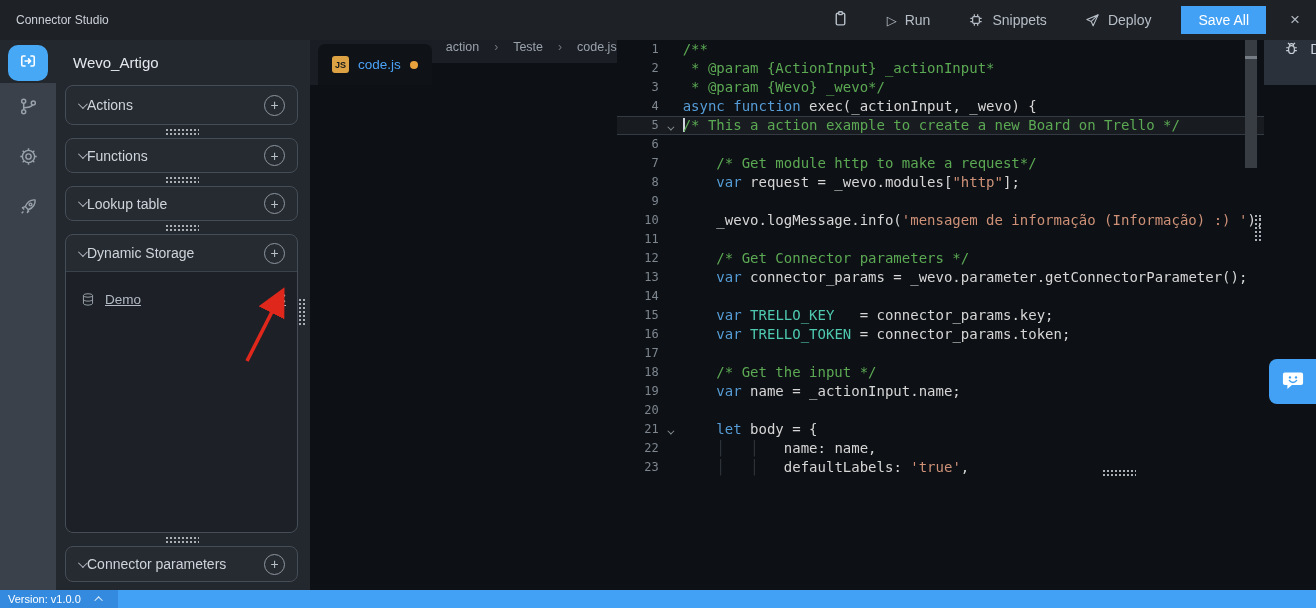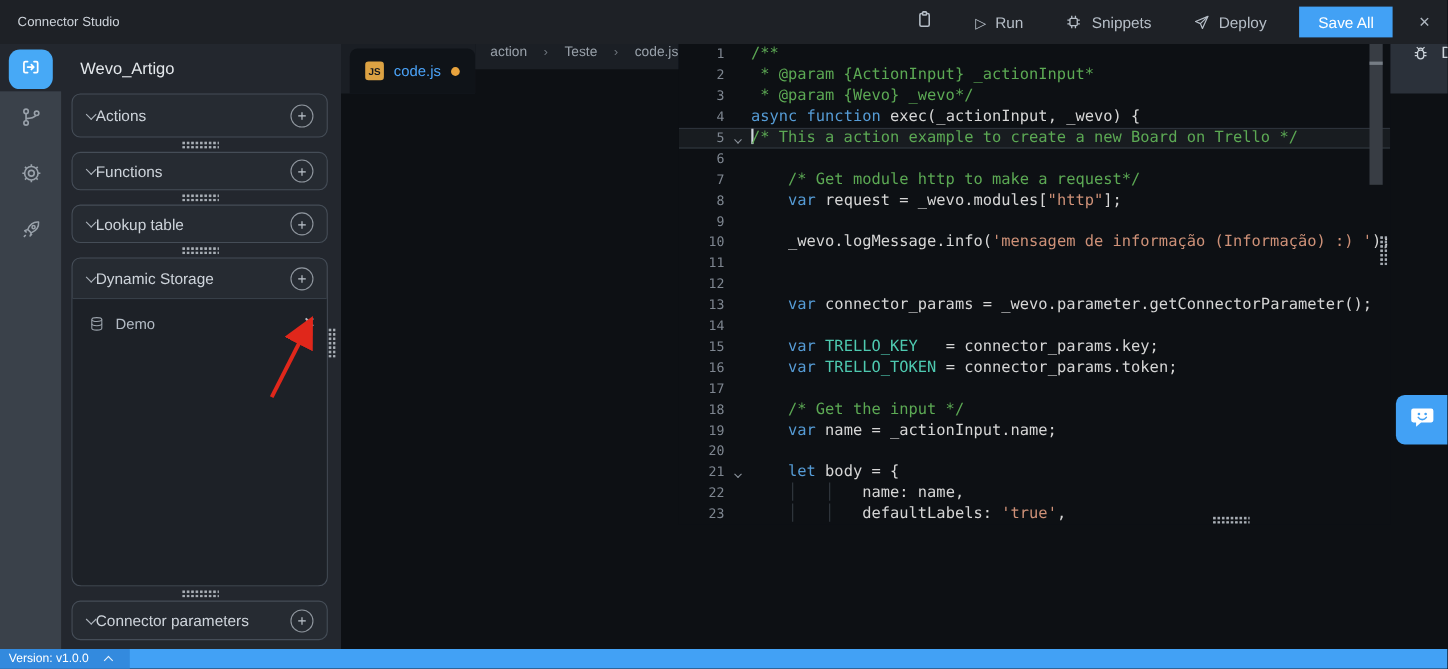--- a/index.html
+++ b/index.html
@@ -39,21 +39,21 @@
   .panel-head { display:flex; align-items:center; gap:2px; padding:0 12px; height:100%; }
   .panel.grow .panel-head { height:36px; flex:none; }
   .panel-label { flex:1; color:#ced4db; font-size:14px; }
   .chev { display:inline-block; width:7px; height:7px; border-right:1.6px solid #aeb5bd; border-bottom:1.6px solid #aeb5bd; }
   .chev.down { transform:rotate(45deg) translateY(-2px); }
   .chev.up   { transform:rotate(-135deg) translateY(-2px); border-color:#aeb5bd; }
   .plus { width:21px; height:21px; border:1.2px solid #8f969e; border-radius:50%; color:#b9c0c8;
     display:flex; align-items:center; justify-content:center; }
   .plus::before { content:"+"; font-size:14px; line-height:1; }
   .panel-body { flex:1; background:#1d2127; border-top:1px solid #3a424c; border-radius:0 0 8px 8px; padding-top:9px; min-height:0; }
-  .ds-item { height:26px; display:flex; align-items:center; gap:10px; padding:0 11px 0 15px; color:#b3bbc4; font-size:13.5px; }
+  .ds-item { height:26px; display:flex; align-items:flex-end; gap:10px; padding:0 11px 0 15px; color:#b3bbc4; font-size:13.5px;text-decoration:underline; }
   .db-ic { display:flex; color:#9ba3ac; }
   .ds-label { flex:1; }
   .x-btn { color:#b6bec7; font-size:16px; font-weight:700; line-height:1; }
   .x-btn::before { content:"×"; }
   .handle-h { height:13px; display:flex; align-items:center; justify-content:center; flex:none; }
   .dots-h { width:34px; height:7px;
     background-image:radial-gradient(circle, #a9afb6 1.1px, transparent 1.4px);
     background-size:4px 4px; }
   .dots-v { width:7px; height:27px;
     background-image:radial-gradient(circle, #a9afb6 1.1px, transparent 1.4px);
@@ -338,21 +338,21 @@
             <span class="cline"><span class="tk-p">    _wevo.logMessage.info(</span><span class="tk-s">'mensagem de informação (Informação) :) '</span><span class="tk-p">);</span></span>
           </div>
           <div class="crow">
             <span class="lnum">11</span>
             <span class="fold"></span>
             <span class="cline"></span>
           </div>
           <div class="crow">
             <span class="lnum">12</span>
             <span class="fold"></span>
-            <span class="cline"><span class="tk-p">    </span></span>
+            <span class="cline"><span class="tk-p">    </span><span class="tk-c">/* Get Connector parameters */</span></span>
           </div>
           <div class="crow">
             <span class="lnum">13</span>
             <span class="fold"></span>
             <span class="cline"><span class="tk-p">    </span><span class="tk-k">var</span><span class="tk-p"> connector_params = _wevo.parameter.getConnectorParameter();</span></span>
           </div>
           <div class="crow">
             <span class="lnum">14</span>
             <span class="fold"></span>
             <span class="cline"></span>

